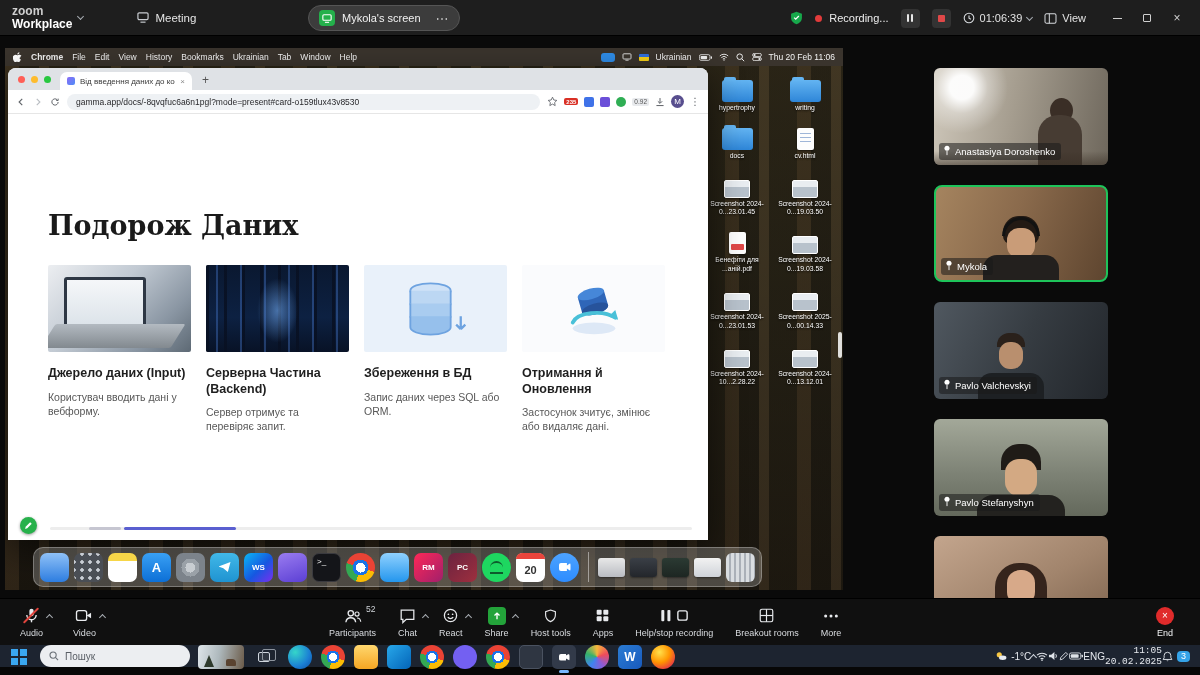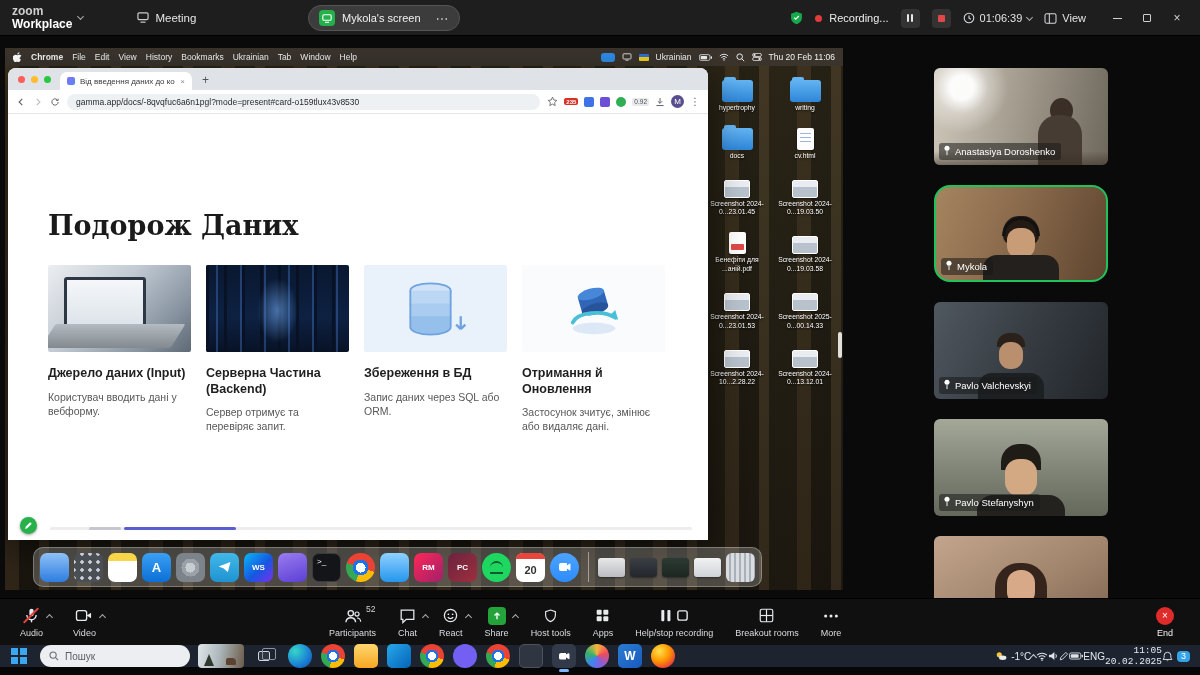--- a/index.html
+++ b/index.html
@@ -149,21 +149,21 @@
   .di-win { width:27px; height:19px; border-radius:3px; flex:none; background:linear-gradient(#e8e8e8,#b9bcc2); box-shadow:0 1px 2px rgba(0,0,0,.4); }
   .di-win1 { background:linear-gradient(#3a3f46,#23262b); }
   .di-win2 { background:linear-gradient(#2b3a33,#1d2622); }
   .di-win3 { background:linear-gradient(#f2f2f2,#cfd3d9); }
   .di-trash { background:repeating-linear-gradient(90deg,#d9dde1 0 3px,#aab0b8 3px 5px); border-radius:6px; }
   .share-scroll { position:absolute; right:1px; top:284px; width:4px; height:26px; background:rgba(255,255,255,.85); border-radius:2px; }
 
   
   .panel { position:absolute; left:934px; top:32px; width:174px; }
   .tile { position:relative; width:174px; height:97px; margin-bottom:20px; border-radius:6px; overflow:hidden; background:#333; }
-  .tile.active { border:2px solid #1ec45a; border-radius:16px;text-decoration:underline; }
+  .tile.active { border:2px solid #1ec45a; border-radius:8px;text-decoration:underline; }
   .scene { position:absolute; inset:0; }
   .p-head,.p-body,.p-hair,.p-extra { position:absolute; display:none; }
   .t1 { background:radial-gradient(circle at 16% 20%, rgba(255,255,255,.95) 0 12px, rgba(255,255,255,.35) 26px, transparent 46px),
         linear-gradient(100deg,#cfc8bb,#a59d8f 45%,#6e675c); }
   .t1 .p-body { display:block; right:26px; bottom:0; width:44px; height:50px; background:#473c33; border-radius:20px 20px 0 0; }
   .t1 .p-head { display:block; right:35px; bottom:42px; width:23px; height:25px; background:#3a2e26; border-radius:50%; }
   .t1 .p-extra { display:block; left:0; bottom:0; width:100%; height:14px; background:linear-gradient(transparent, rgba(55,45,35,.55)); }
   .t2 { background:linear-gradient(110deg,#a5845f,#8a6a4c 45%,#5e452f); }
   .t2 .p-hair { display:block; left:50%; transform:translateX(-50%); bottom:36px; width:36px; height:28px; background:#231a14; border-radius:16px 16px 8px 8px; }
   .t2 .p-head { display:block; left:50%; transform:translateX(-50%); bottom:22px; width:28px; height:30px; background:#c99c78; border-radius:12px; }
@@ -193,21 +193,21 @@
   .zbtn { display:flex; flex-direction:column; align-items:center; gap:3px; color:#d9dce0; font-size:9px; position:relative; }
   .zic { height:18px; display:flex; align-items:center; justify-content:center; position:relative; gap:3px; }
   .zchev { position:absolute; right:-12px; top:5px; }
   .mic-slash { position:absolute; left:7px; top:-2px; width:2px; height:21px; background:#e0443d; border-radius:1px; transform:rotate(45deg); }
   .zcount { position:absolute; top:-3px; right:-14px; font-size:8.5px; color:#cfd3d8; }
   .zic-share { width:18px; height:18px; background:#23a33a; border-radius:4px; display:flex; align-items:center; justify-content:center; }
   .zend { display:flex; flex-direction:column; align-items:center; gap:3px; margin-right:26px; color:#f1f2f4; font-size:9px; }
   .end-ic { width:18px; height:18px; border-radius:50%; background:#e02b2b; display:flex; align-items:center; justify-content:center; color:#fff; font-size:10px; }
 
   
-  .taskbar { position:absolute; left:0; right:0; top:645px; height:22px; background:#1d2430; display:flex; align-items:center; padding:0 6px; gap:8px; }
+  .taskbar { position:absolute; left:0; right:0; top:645px; height:22px; background:#1d2430; display:flex; padding:0 6px; gap:8px; }
   .tstart { width:26px; height:24px; display:flex; align-items:center; justify-content:center; border-radius:4px; }
   .win-logo { display:grid; grid-template-columns:7px 7px; grid-template-rows:7px 7px; gap:1.5px; }
   .win-logo span { background:#3aa7f0; }
   .tsearch { width:150px; height:22px; border-radius:12px; background:#eceef1; display:flex; align-items:center; gap:6px; padding:0 9px; color:#5a5f66; font-size:10px; }
   .twidget { width:46px; height:24px; border-radius:4px; overflow:hidden; position:relative;
              background:linear-gradient(100deg,#dfe6ea 0%,#aeb9bd 45%,#6b5b49 100%); }
   .twidget::before { content:""; position:absolute; left:6px; bottom:2px; width:0; height:0;
                      border-left:5px solid transparent; border-right:5px solid transparent; border-bottom:12px solid #2e3a2c; }
   .twidget::after { content:""; position:absolute; right:8px; bottom:3px; width:10px; height:7px; background:#5a4330; border-radius:2px 4px 1px 1px; }
   .ttaskview { width:24px; height:24px; display:flex; align-items:center; justify-content:center; }

